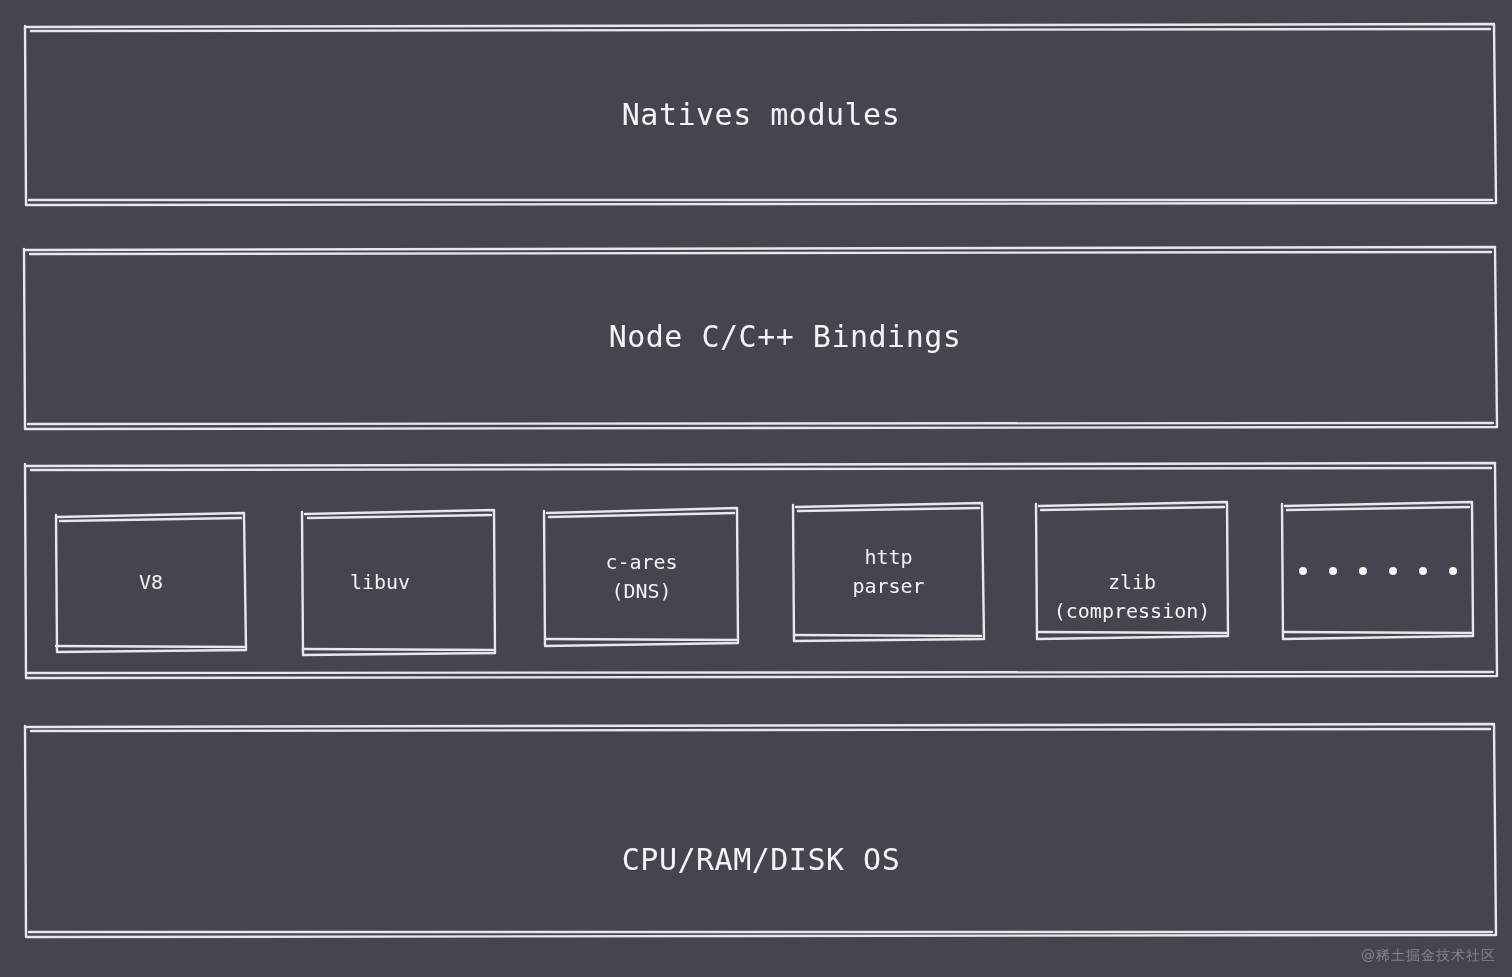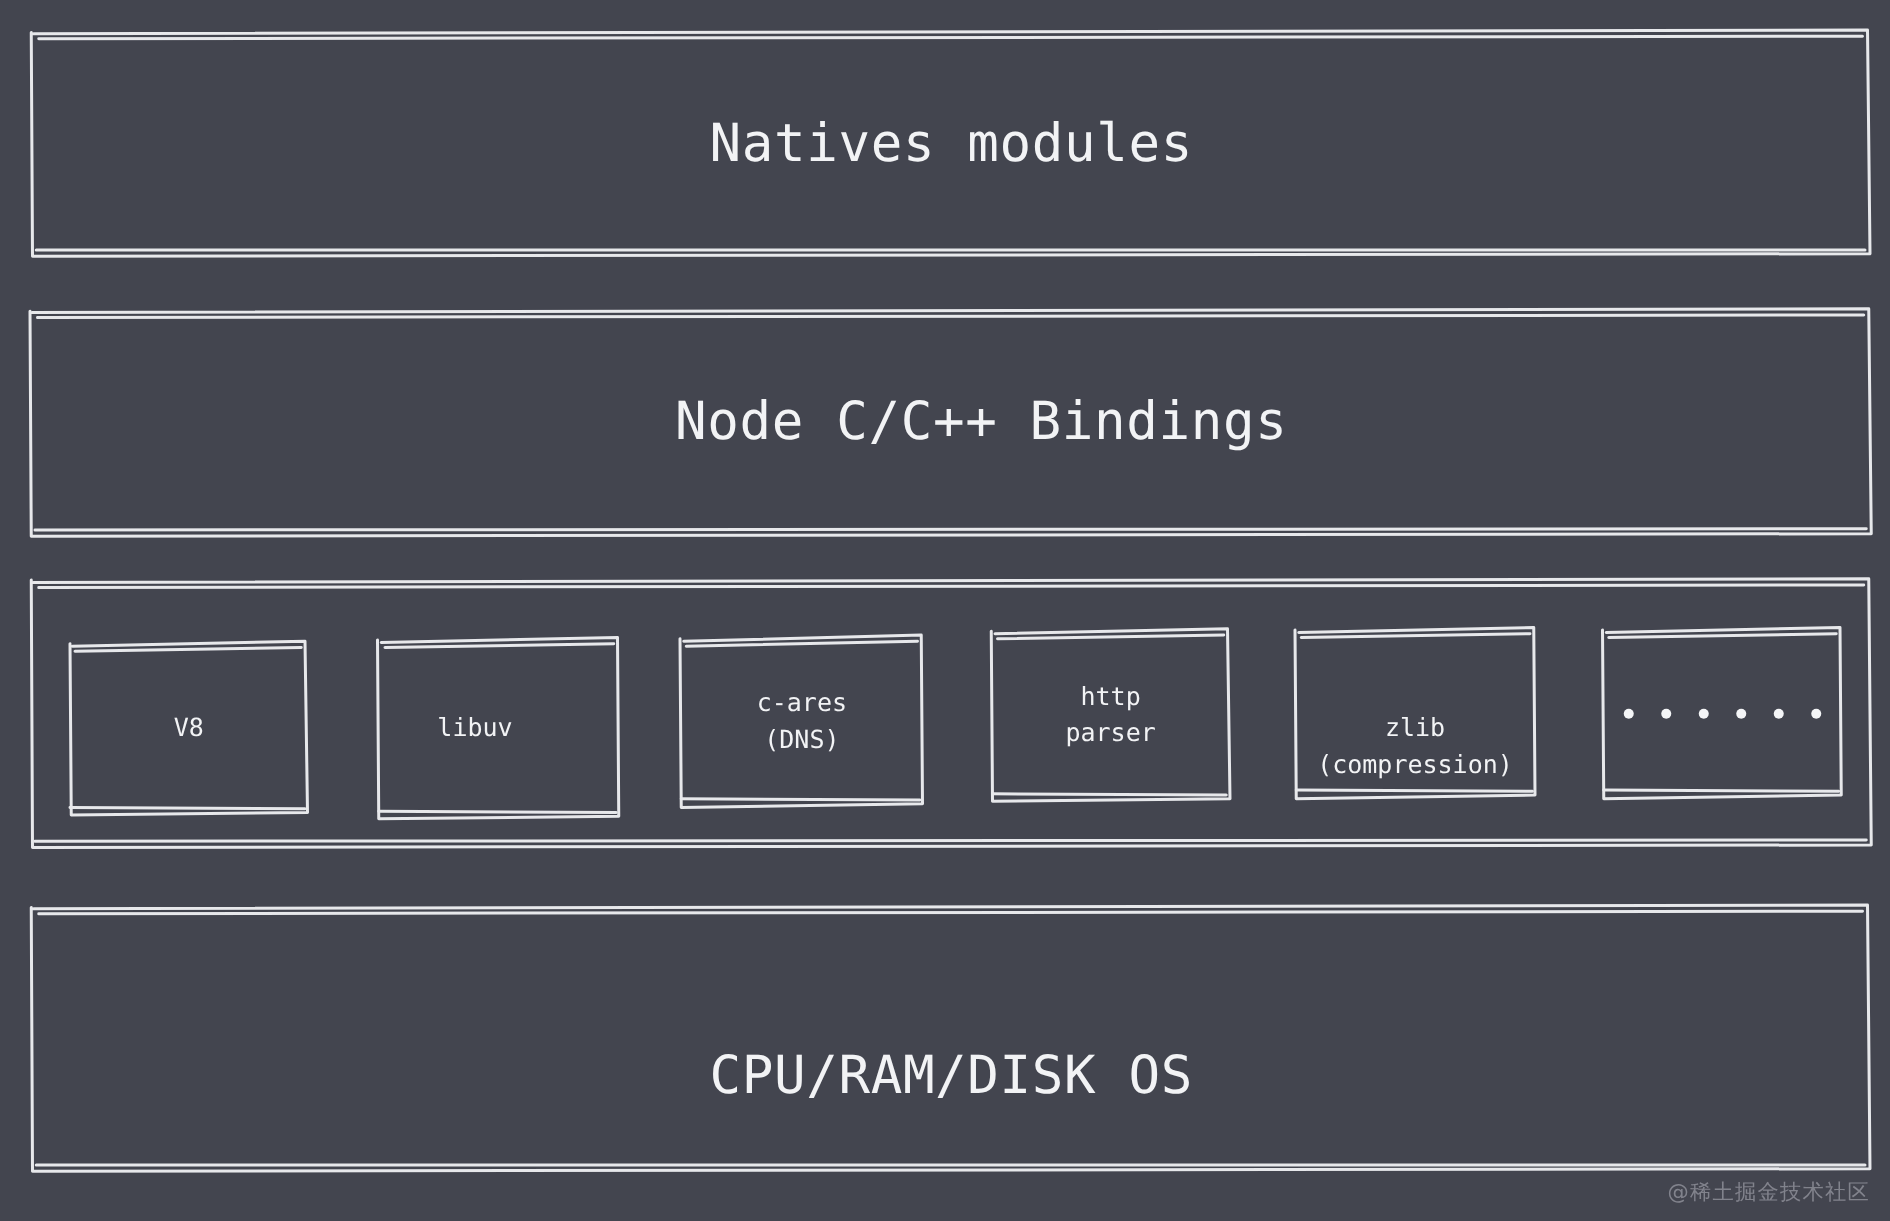--- a/index.html
+++ b/index.html
@@ -45,21 +45,21 @@
     color: #f2f3f5;
     font-family: "DejaVu Sans Mono", monospace;
     font-weight: 400;
     letter-spacing: 0.5px;
     white-space: nowrap;
     text-align: center;
     line-height: 1.15;
   }
 
   .layer-label.big {
-    font-size: 42px;
+    font-size: 30px;
   }
 
   .lib-label {
     color: #f2f3f5;
     font-family: "DejaVu Sans Mono", monospace;
     font-size: 20px;
     line-height: 1.45;
     text-align: center;
     white-space: pre;
   }
@@ -77,21 +77,21 @@
     background: #f4f5f7;
     display: block;
   }
 
   #watermark {
     position: absolute;
     right: 16px;
     bottom: 12px;
     color: rgba(216, 218, 226, 0.42);
     font-family: "DejaVu Sans", sans-serif;
-    font-size: 17px;
+    font-size: 14px;
     letter-spacing: 1px;
     white-space: nowrap;
   }
 
   
   #layer-natives      { left: 25px;  top: 24px;  width: 1472px; height: 182px; }
   #layer-bindings     { left: 25px;  top: 246px; width: 1472px; height: 183px; padding-left: 48px; }
   #layer-deps         { left: 25px;  top: 462px; width: 1472px; height: 216px; }
   #layer-os           { left: 25px;  top: 753px; width: 1472px; height: 215px; align-items: center; }
 

